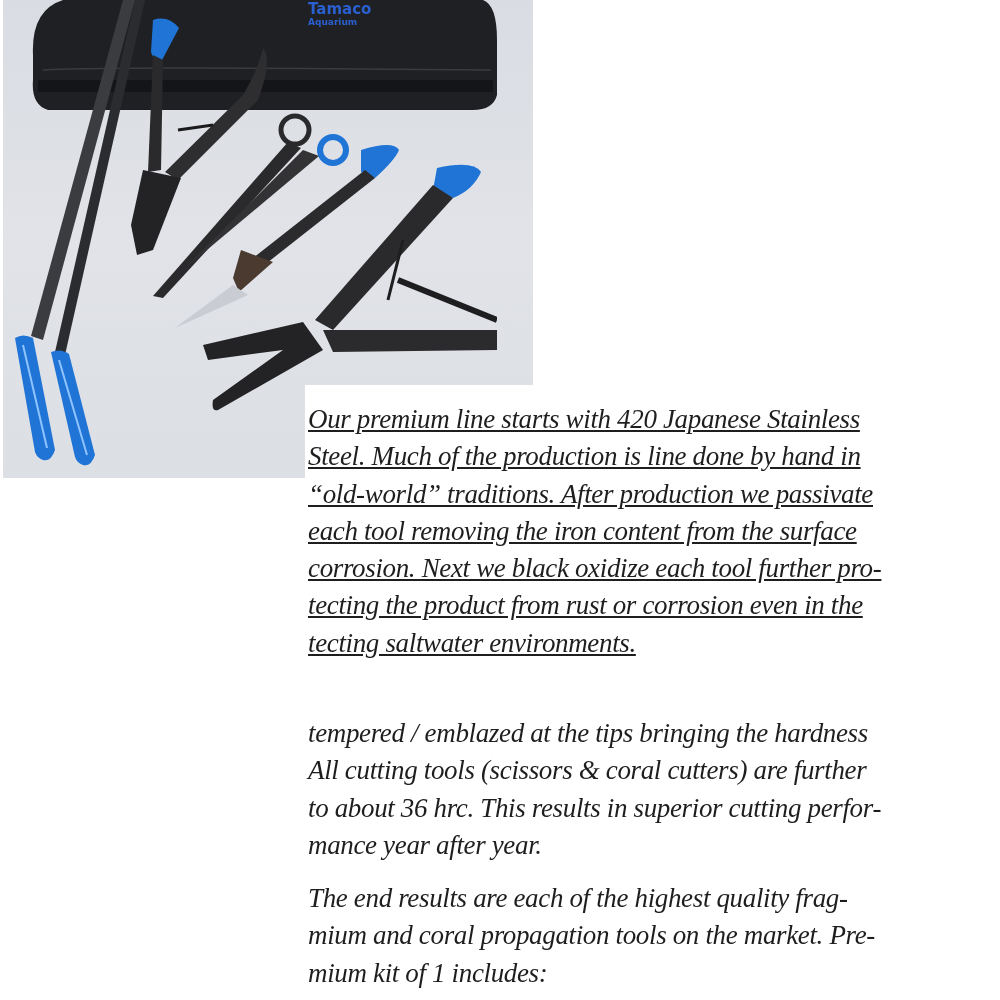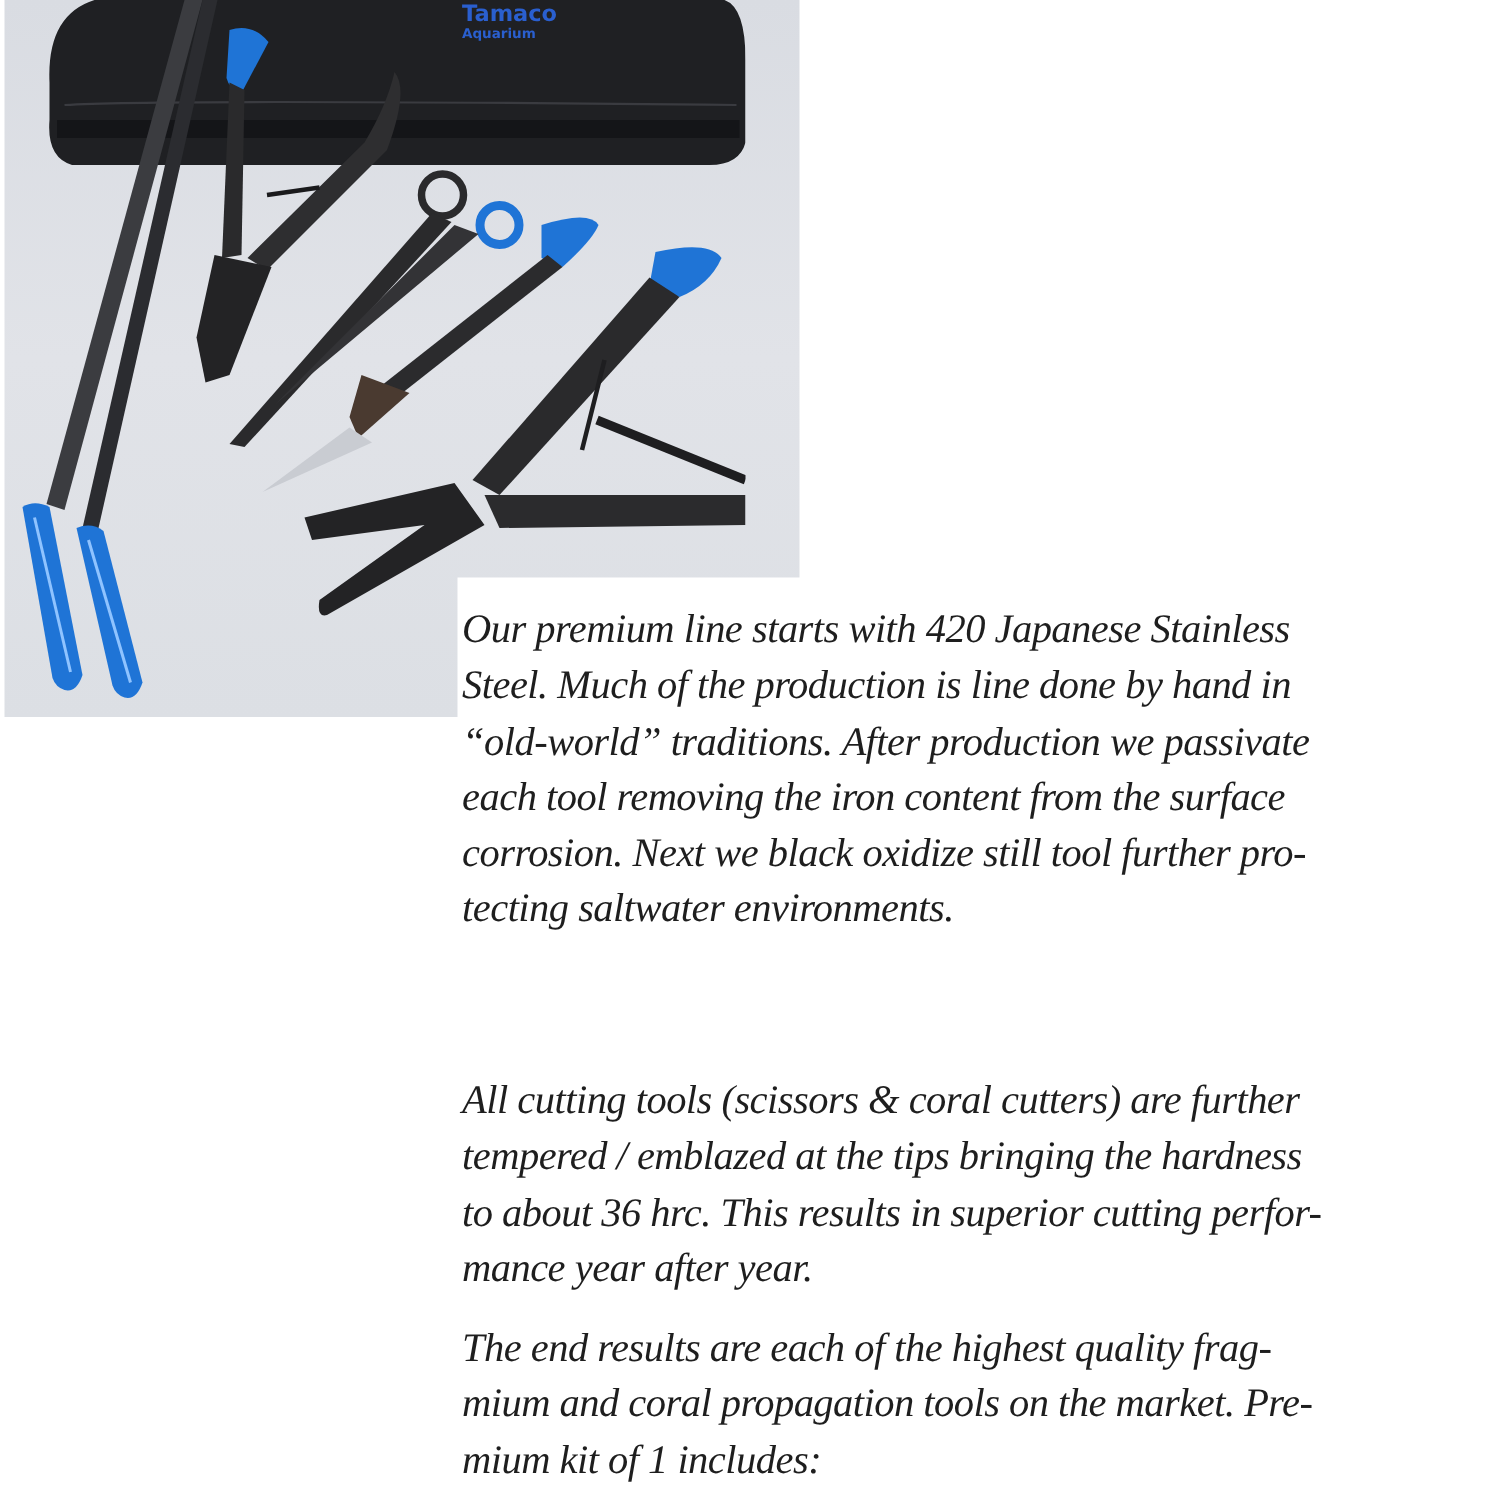--- a/index.html
+++ b/index.html
@@ -21,21 +21,21 @@
     position: absolute; left: 3px; margin: 0;
     font-family: "Liberation Serif", "DejaVu Serif", serif;
     font-style: italic;
     font-size: 27px;
     line-height: 37.3px;
     color: #1e1e1e;
     letter-spacing: -0.35px;
     white-space: nowrap;
   }
   .para span { display: block; }
-  .p1 { top: 16px; }
+  .p1 { top: 16px; text-decoration: underline; }
   .p2 { top: 330px; }
   .p3 { top: 495px; }
 </style>
 </head>
 <body>
 
 <div class="photo">
   <svg width="494" height="478" viewBox="0 0 494 478" xmlns="http://www.w3.org/2000/svg">
 
     <g>
@@ -87,26 +87,27 @@
     </g>
   </svg>
 </div>
 
 <div class="text-block">
   <p class="para p1">
     <span>Our premium line starts with 420 Japanese Stainless</span>
     <span>Steel. Much of the production is line done by hand in</span>
     <span>“old-world” traditions. After production we passivate</span>
     <span>each tool removing the iron content from the surface</span>
-    <span>corrosion. Next we black oxidize still tool further pro-</span>
+    <span>corrosion. Next we black oxidize each tool further pro-</span>
+    <span>tecting the product from rust or corrosion even in the</span>
     <span>tecting saltwater environments.</span>
   </p>
   <p class="para p2">
+    <span>tempered / emblazed at the tips bringing the hardness</span>
     <span>All cutting tools (scissors &amp; coral cutters) are further</span>
-    <span>tempered / emblazed at the tips bringing the hardness</span>
     <span>to about 36 hrc. This results in superior cutting perfor-</span>
     <span>mance year after year.</span>
   </p>
   <p class="para p3">
     <span>The end results are each of the highest quality frag-</span>
     <span>mium and coral propagation tools on the market. Pre-</span>
     <span>mium kit of 1 includes:</span>
   </p>
 </div>
 

